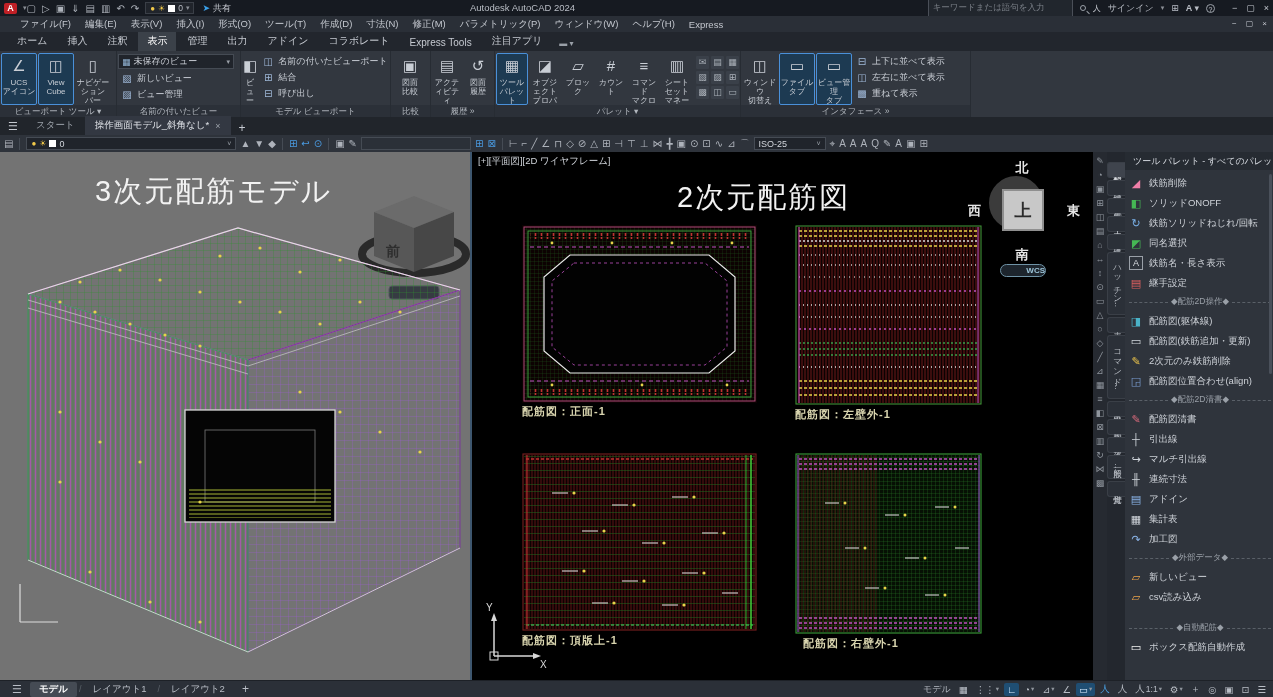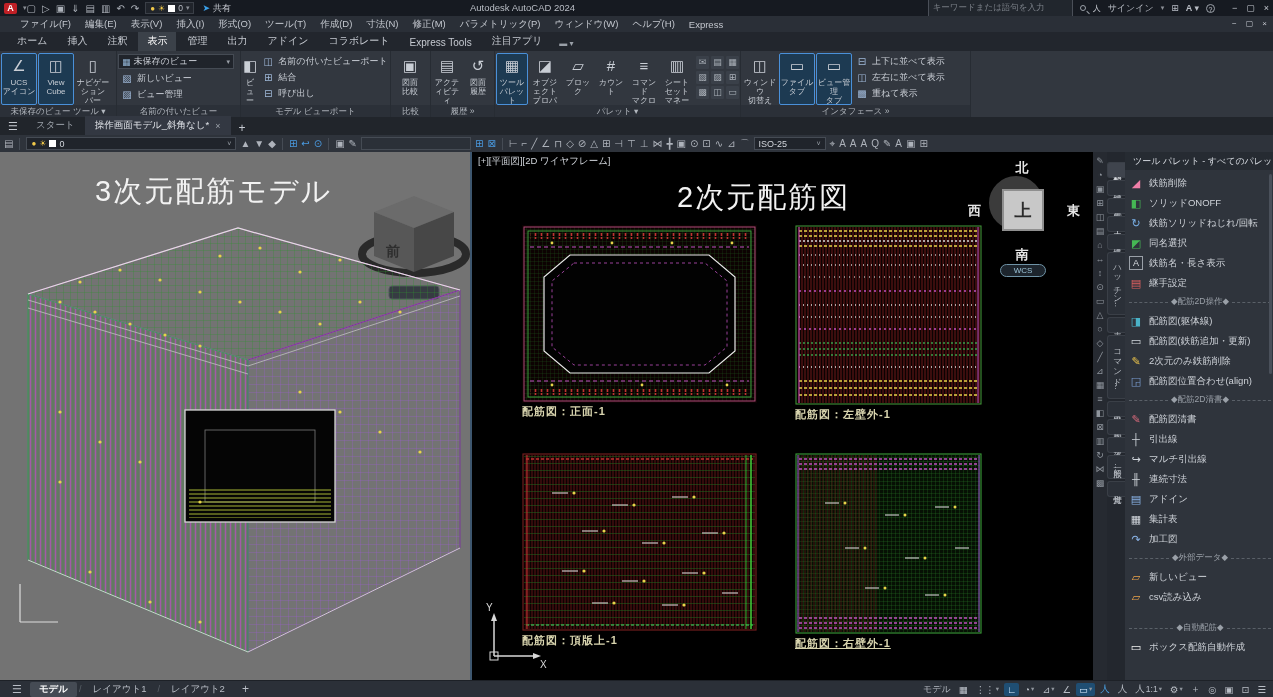--- a/index.html
+++ b/index.html
@@ -81,21 +81,21 @@
   .capt{ position:absolute; color:#d8d4ae; font-size:11px; font-weight:bold; letter-spacing:1px; white-space:nowrap;}
 
   
   .vc{ position:absolute; left:500px; top:8px; width:112px; height:122px;}
   .vc-ring{ position:absolute; left:17px; top:16px; width:54px; height:54px; border:14px solid #3b3b3b; border-radius:50%;}
   .vc-face{ position:absolute; left:30px; top:29px; width:42px; height:42px; background:#c8c8c8; border:2px solid #8f8f8f; color:#2b2b2b; font-size:17px; font-weight:bold; text-align:center; line-height:40px; cursor:default;}
   .vc-n{ position:absolute; left:0; right:12px; top:-1px; text-align:center; color:#e6e6e6; font-size:13px; font-weight:bold;}
   .vc-s{ position:absolute; left:0; right:12px; top:86px; text-align:center; color:#e6e6e6; font-size:13px; font-weight:bold;}
   .vc-w{ position:absolute; left:-4px; top:42px; color:#e6e6e6; font-size:13px; font-weight:bold;}
   .vc-e{ position:absolute; right:4px; top:42px; color:#e6e6e6; font-size:13px; font-weight:bold;}
-  .vc-wcs{ position:absolute; left:28px; top:104px; width:46px; height:13px; border:1px solid #6f93a6; border-radius:7px; background:#1d252d; color:#9cc4d8; font-size:8px; text-align:center; line-height:12px; cursor:default;}
+  .vc-wcs{ position:absolute; left:28px; top:104px; width:46px; height:13px; border:1px solid #6f93a6; border-radius:7px; background:#1d252d; color:#9cc4d8; font-size:8px; text-align:right; line-height:12px; cursor:default;font-weight:bold;}
 
   
   .dock{ width:14px; background:#262a31; display:flex; flex-direction:column; align-items:center; padding-top:4px; gap:4px;}
   .dock span{ font-size:9px; color:#8f959d; line-height:10px; cursor:default;}
 
   
   .ptabs{ width:18px; background:#23272e; display:flex; flex-direction:column; padding-top:10px; gap:2px;}
   .ptab{ writing-mode:vertical-rl; font-size:8.5px; color:#b4b9c0; background:#2b3038; border:1px solid #3a3f47; border-right:none; padding:7px 1px; border-radius:3px 0 0 3px; cursor:default; text-align:center;}
   .ptab.active{ background:#3f444d; color:#e6e9ed;}
 
@@ -222,21 +222,21 @@
             <div class="big-ico">◫</div>
             <div class="big-lab">View
 Cube</div>
           </div>
           <div class="bigbtn">
             <div class="big-ico">▯</div>
             <div class="big-lab">ナビゲーション
 バー</div>
           </div>
         </div>
-        <div class="panel-label">未保存のビュー ツール ▾</div>
+        <div class="panel-label">ビューポート ツール ▾</div>
       </div>
       <div class="panel" style="width: 124px;">
         <div class="panel-body">
           <div class="panel-col">
             <div class="ribbon-combo">
               <span class="rc-ico">▦</span>
               <span>未保存のビュー</span>
               <span class="rc-caret">▾</span>
             </div>
             <div class="rowbtn">
@@ -691,21 +691,21 @@
             <circle cx="160" cy="54" r="1.5"></circle>
           <circle cx="70" cy="95" r="1.5"></circle>
             <circle cx="130" cy="105" r="1.5"></circle>
             <circle cx="90" cy="135" r="1.5"></circle>
           <circle cx="150" cy="142" r="1.5"></circle>
         </g>
         <rect x="1" y="1" width="185" height="179" fill="none" stroke="#3a9d3a" stroke-width="1"></rect>
         <line x1="3" y1="2" x2="3" y2="179" stroke="#9a5ad0" stroke-width="1"></line>
         <line x1="184" y1="2" x2="184" y2="179" stroke="#9a5ad0" stroke-width="1"></line>
       </svg>
-      <div class="capt" style="left:323px; top:484px;text-decoration:underline;">配筋図：右壁外-1</div>
+      <div class="capt" style="left:331px; top:484px;">配筋図：右壁外-1</div>
 
       <svg width="70" height="70" style="position:absolute;left:8px;top:448px;">
         <path d="M14 56 V18 M14 56 H56" stroke="#d8d8d8" stroke-width="1.5" fill="none"></path>
         <path d="M11 21 L14 13 L17 21 Z" fill="#d8d8d8"></path>
         <path d="M53 53 L61 56 L53 59 Z" fill="#d8d8d8"></path>
         <rect x="10" y="52" width="8" height="8" fill="none" stroke="#d8d8d8" stroke-width="1"></rect>
         <text x="6" y="11" font-size="10" fill="#d8d8d8">Y</text>
         <text x="60" y="68" font-size="10" fill="#d8d8d8">X</text>
       </svg>
     </div>

